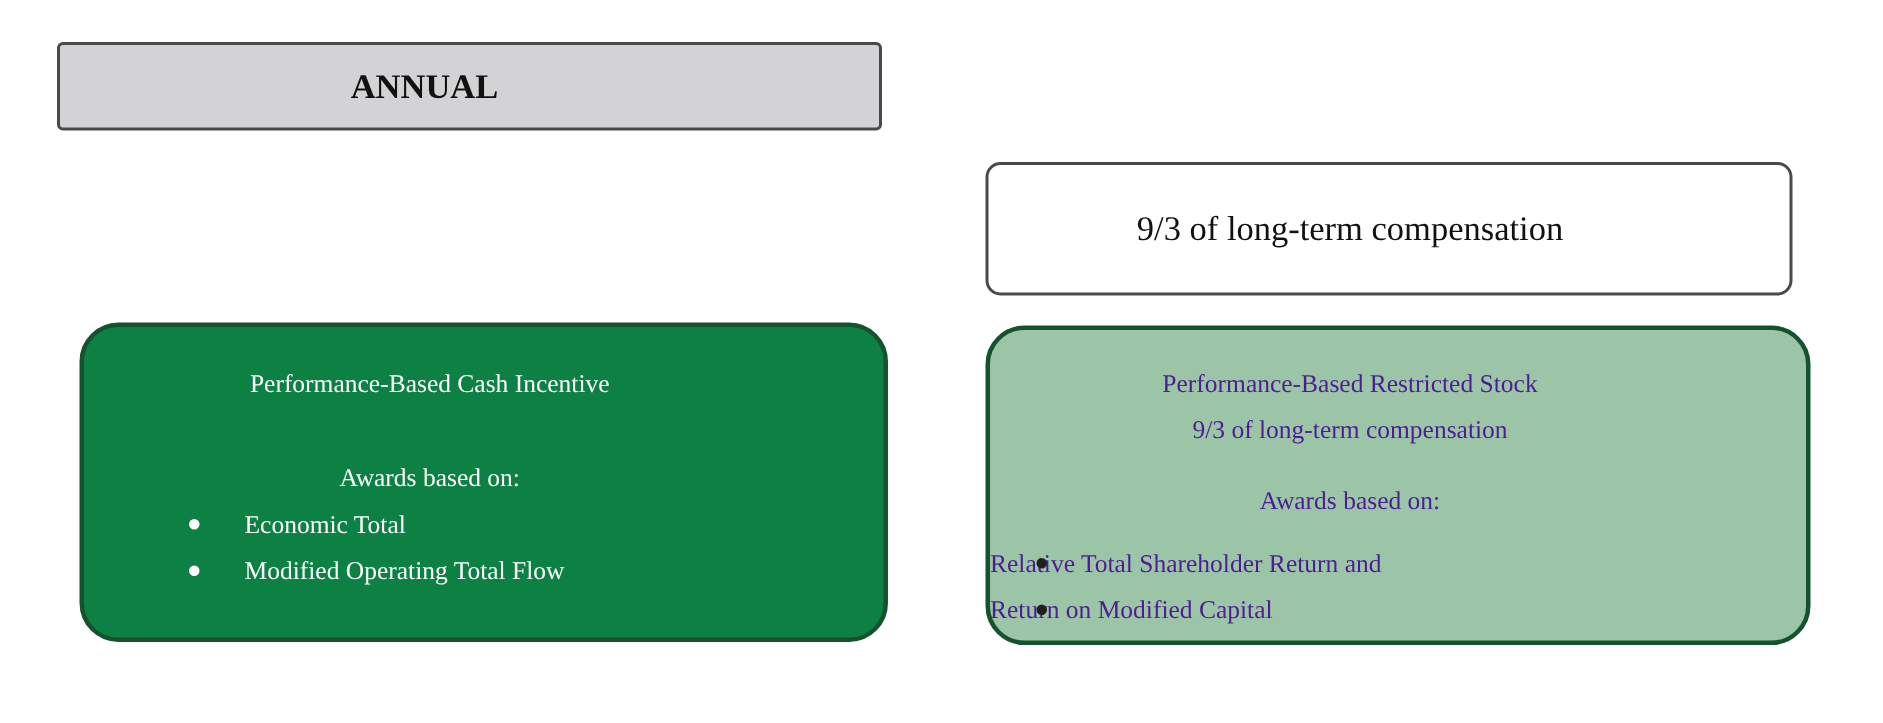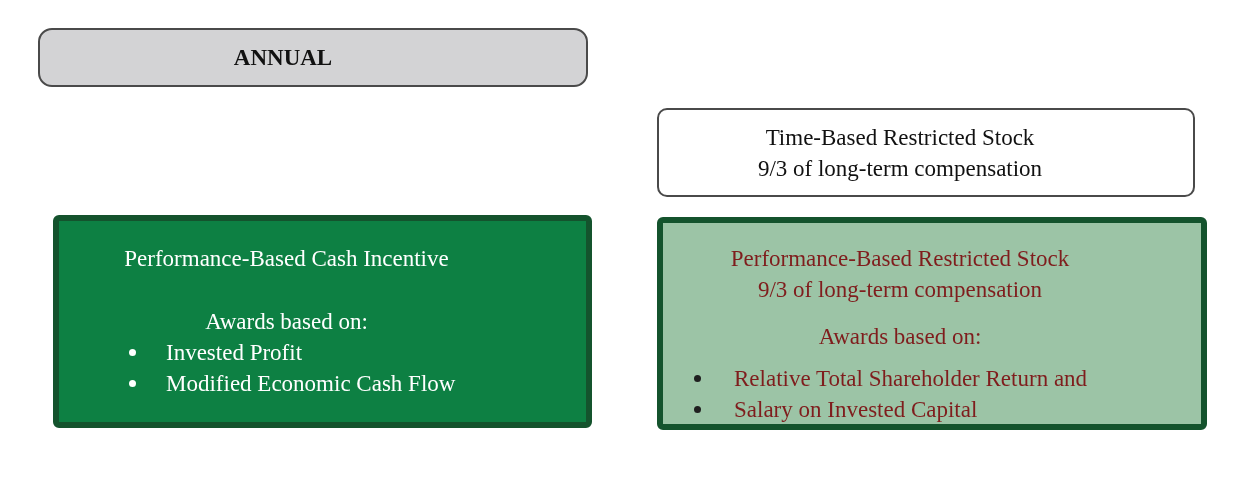--- a/index.html
+++ b/index.html
@@ -17,21 +17,21 @@
     overflow: hidden;
   }
   .box {
     position: absolute;
     box-sizing: border-box;
   }
   
   .header-box {
     background: #d3d3d5;
     border: 2px solid #4a4a4a;
-    border-radius: 14px;
+    border-radius: 4px;
     display: flex;
     align-items: center;
     justify-content: center;
     font-weight: bold;
     font-size: 23px;
     padding-right: 60px; 
     color: #111111;
   }
   
   .plain-box {
@@ -43,32 +43,32 @@
     align-items: center;
     justify-content: center;
     font-size: 23px;
     line-height: 31px;
     text-align: center;
     padding-right: 52px;
     color: #111111;
   }
   
   .green-box {
-    border: 6px solid #14532d;
-    border-radius: 6px;
-    font-size: 23px;
+    border: 3px solid #14532d;
+    border-radius: 26px;
+    font-size: 17px;
     line-height: 31px;
   }
   .green-dark {
     background: #0d8043;
     color: #ffffff;
   }
   .green-light {
     background: #9cc4a6;
-    color: #7f1d1d;
+    color: #4c1d95;
   }
   .gb-title {
     text-align: center;
     padding-right: 64px;
   }
   .green-dark .gb-title { margin-top: 22px; padding-right: 72px; }
   .green-light .gb-title { margin-top: 20px; }
   .gb-awards {
     text-align: center;
     padding-right: 64px;
@@ -79,21 +79,21 @@
     list-style: none;
     margin: 0;
     padding: 0;
   }
   .green-light .gb-bullets { margin-top: 11px; }
   .gb-bullets li {
     position: relative;
     line-height: 31px;
   }
   .green-dark .gb-bullets li { padding-left: 107px; }
-  .green-light .gb-bullets li { padding-left: 71px; }
+  .green-light .gb-bullets li { }
   .gb-bullets li::before {
     content: "";
     position: absolute;
     width: 7px;
     height: 7px;
     border-radius: 50%;
     top: 12px;
   }
   .green-dark .gb-bullets li::before { left: 70px; background: #ffffff; }
   .green-light .gb-bullets li::before { left: 31px; background: #1f1f1f; }
@@ -113,36 +113,35 @@
 
   <div class="box header-box pos-annual-header">
     <span>ANNUAL</span>
   </div>
 
 
   <div class="box green-box green-dark pos-cash-incentive">
     <div class="gb-title">Performance-Based Cash Incentive</div>
     <div class="gb-awards">Awards based on:</div>
     <ul class="gb-bullets">
-      <li>Invested Profit</li>
-      <li>Modified Economic Cash Flow</li>
+      <li>Economic Total</li>
+      <li>Modified Operating Total Flow</li>
     </ul>
   </div>
 
 
   <div class="box plain-box pos-time-stock">
-    <span>Time-Based Restricted Stock</span>
     <span>9/3 of long-term compensation</span>
   </div>
 
   <div class="box green-box green-light pos-perf-stock">
     <div class="gb-title">
       <div>Performance-Based Restricted Stock</div>
       <div>9/3 of long-term compensation</div>
     </div>
     <div class="gb-awards">Awards based on:</div>
     <ul class="gb-bullets">
       <li>Relative Total Shareholder Return and</li>
-      <li>Salary on Invested Capital</li>
+      <li>Return on Modified Capital</li>
     </ul>
   </div>
 
 </div>
 
 </body></html>

